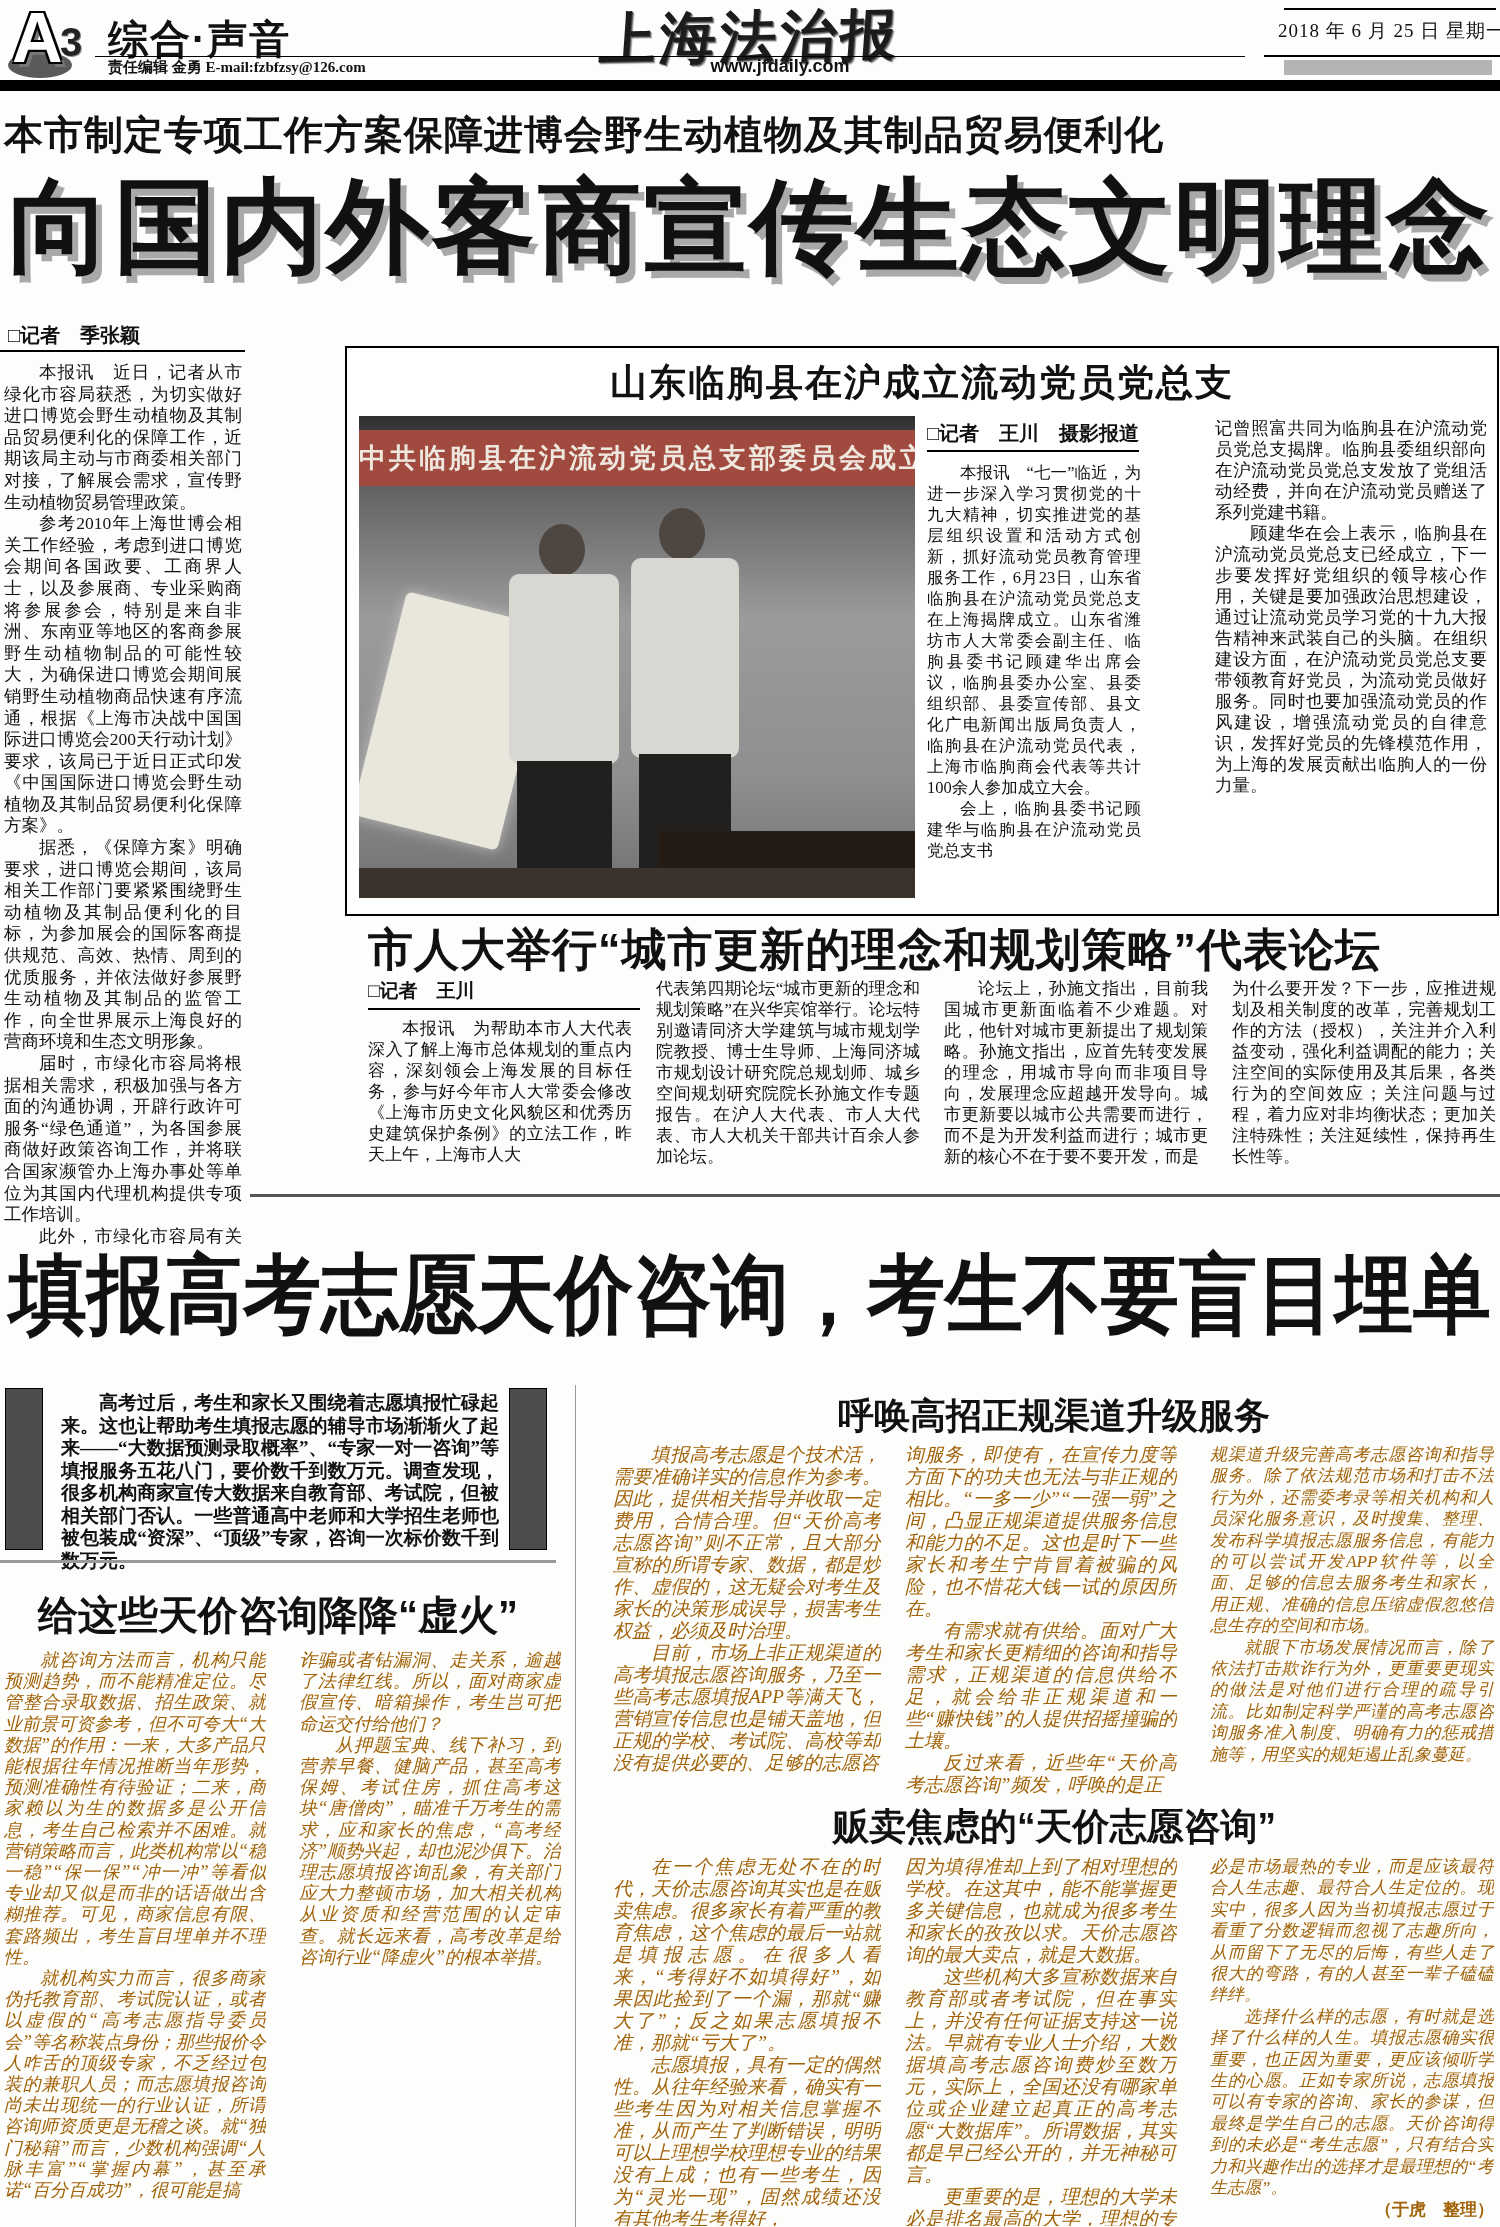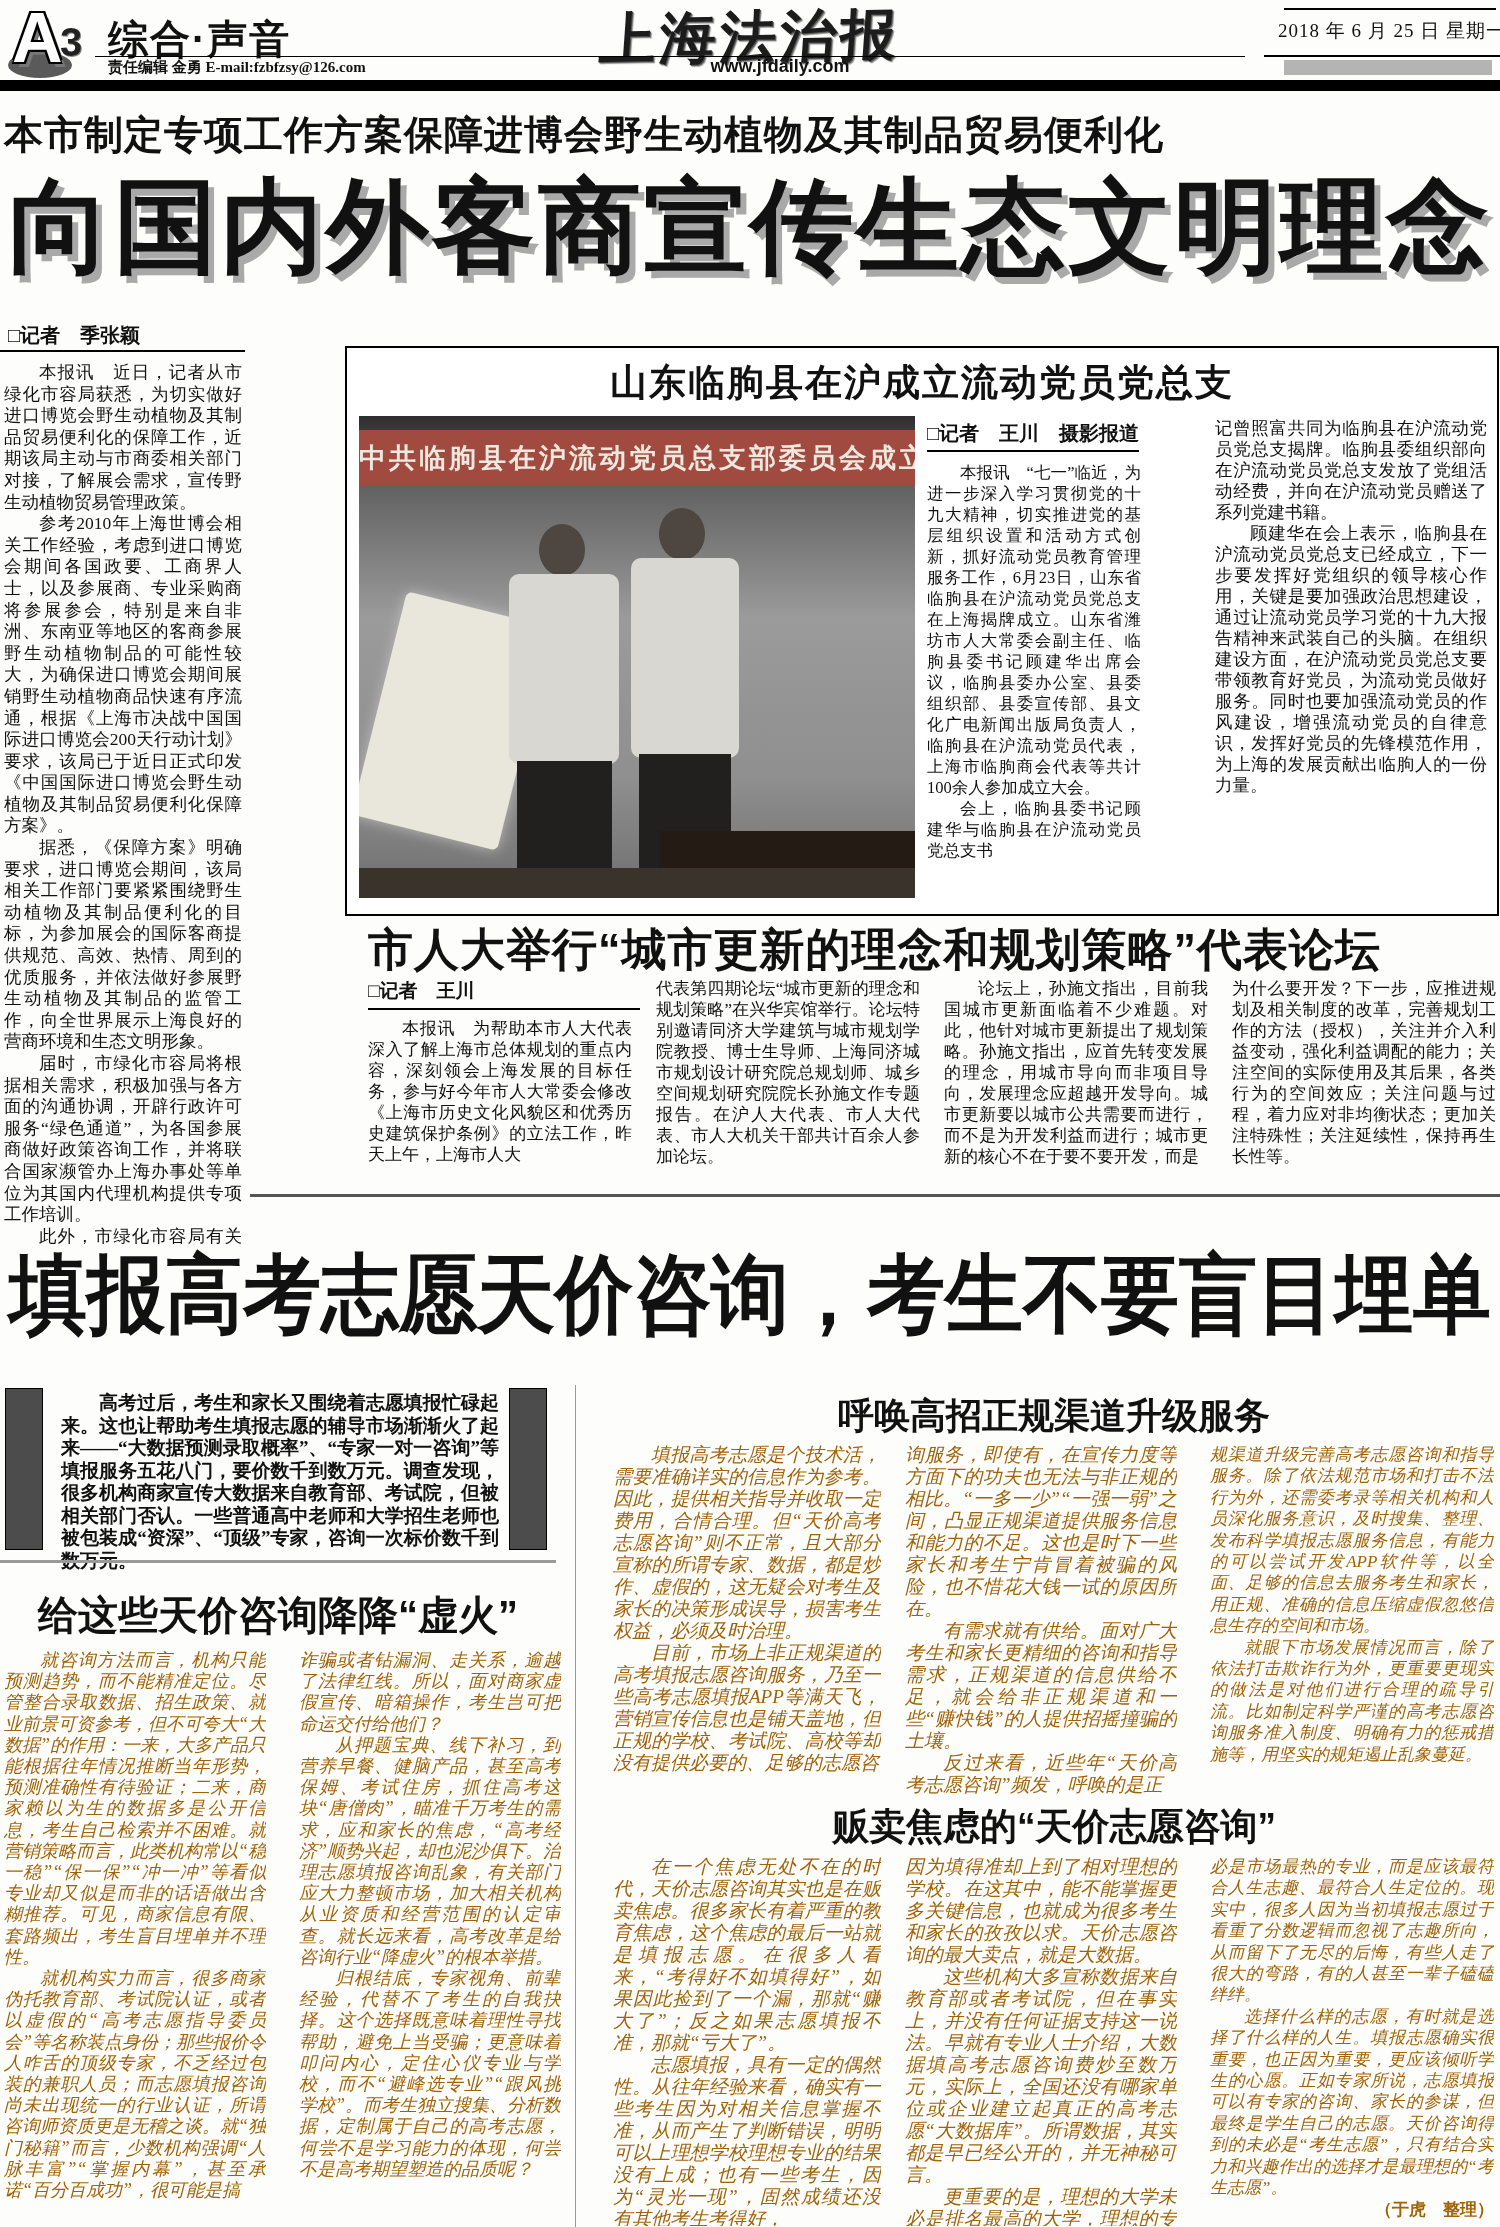--- a/index.html
+++ b/index.html
@@ -154,21 +154,20 @@
 <div class="abs grayrule"></div>
 
 <div class="abs subhead" style="left:0;top:1588px;width:556px;font-size:40px;">给这些天价咨询降降“虚火”</div>
 <div class="abs bodycol kaiti" style="left:4px;top:1650px;width:262px;height:575px;">
   <p>就咨询方法而言，机构只能预测趋势，而不能精准定位。尽管整合录取数据、招生政策、就业前景可资参考，但不可夸大“大数据”的作用：一来，大多产品只能根据往年情况推断当年形势，预测准确性有待验证；二来，商家赖以为生的数据多是公开信息，考生自己检索并不困难。就营销策略而言，此类机构常以“稳一稳”“保一保”“冲一冲”等看似专业却又似是而非的话语做出含糊推荐。可见，商家信息有限、套路频出，考生盲目埋单并不理性。</p>
   <p>就机构实力而言，很多商家伪托教育部、考试院认证，或者以虚假的“高考志愿指导委员会”等名称装点身份；那些报价令人咋舌的顶级专家，不乏经过包装的兼职人员；而志愿填报咨询尚未出现统一的行业认证，所谓咨询师资质更是无稽之谈。就“独门秘籍”而言，少数机构强调“人脉丰富”“掌握内幕”，甚至承诺“百分百成功”，很可能是搞</p>
 </div>
 <div class="abs bodycol kaiti" style="left:283px;top:1650px;width:262px;height:575px;margin-left:16px;">
   <p class="cont">诈骗或者钻漏洞、走关系，逾越了法律红线。所以，面对商家虚假宣传、暗箱操作，考生岂可把命运交付给他们？</p>
   <p>从押题宝典、线下补习，到营养早餐、健脑产品，甚至高考保姆、考试住房，抓住高考这块“唐僧肉”，瞄准千万考生的需求，应和家长的焦虑，“高考经济”顺势兴起，却也泥沙俱下。治理志愿填报咨询乱象，有关部门应大力整顿市场，加大相关机构从业资质和经营范围的认定审查。就长远来看，高考改革是给咨询行业“降虚火”的根本举措。</p>
-  <p>归根结底，专家视角、前辈经验，代替不了考生的自我抉择。这个选择既意味着理性寻找帮助，避免上当受骗；更意味着叩问内心，定住心仪专业与学校，而不“避峰选专业”“跟风挑学校”。而考生独立搜集、分析数据，定制属于自己的高考志愿，何尝不是学习能力的体现，何尝不是高考期望塑造的品质呢？</p>
 </div>
 
 <div class="abs vdivider"></div>
 
 <div class="abs subhead" style="left:613px;top:1392px;width:882px;font-size:36px;">呼唤高招正规渠道升级服务</div>
 <div class="abs bodycol kaiti opcol" style="left:613px;top:1444px;width:268px;height:355px;">
   <p>填报高考志愿是个技术活，需要准确详实的信息作为参考。因此，提供相关指导并收取一定费用，合情合理。但“天价高考志愿咨询”则不正常，且大部分宣称的所谓专家、数据，都是炒作、虚假的，这无疑会对考生及家长的决策形成误导，损害考生权益，必须及时治理。</p>
   <p>目前，市场上非正规渠道的高考填报志愿咨询服务，乃至一些高考志愿填报APP等满天飞，营销宣传信息也是铺天盖地，但正规的学校、考试院、高校等却没有提供必要的、足够的志愿咨</p>
 </div>
 <div class="abs bodycol kaiti opcol" style="left:905px;top:1444px;width:272px;height:355px;">

